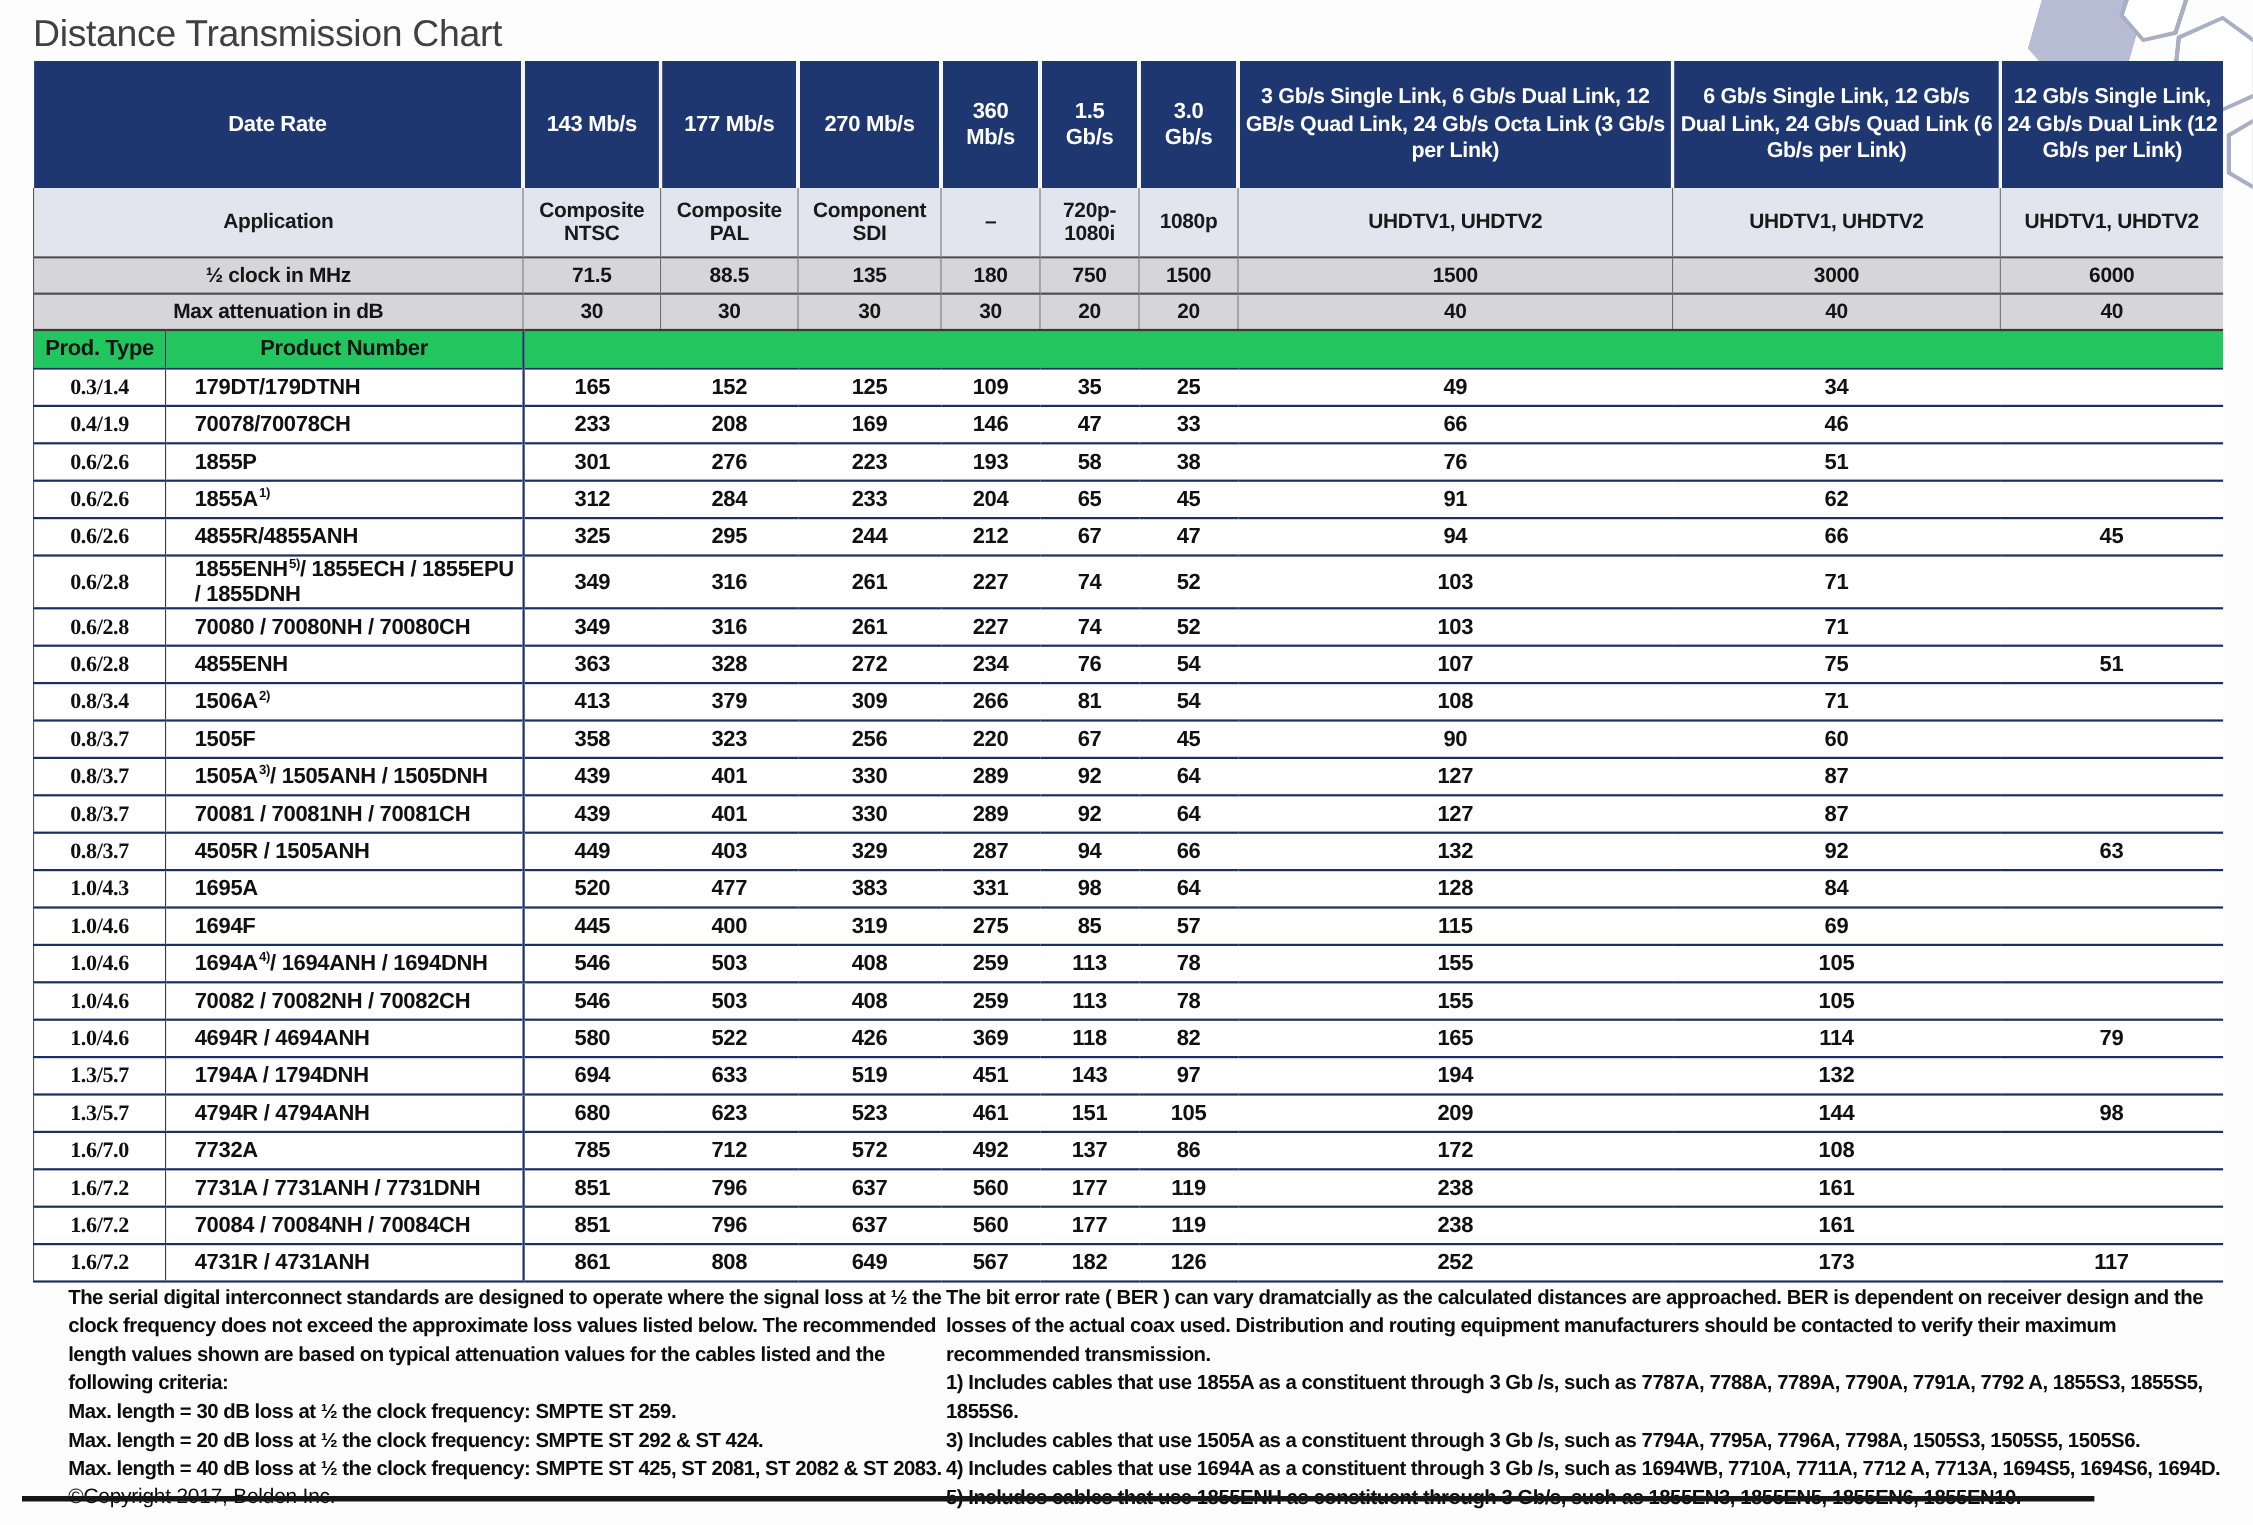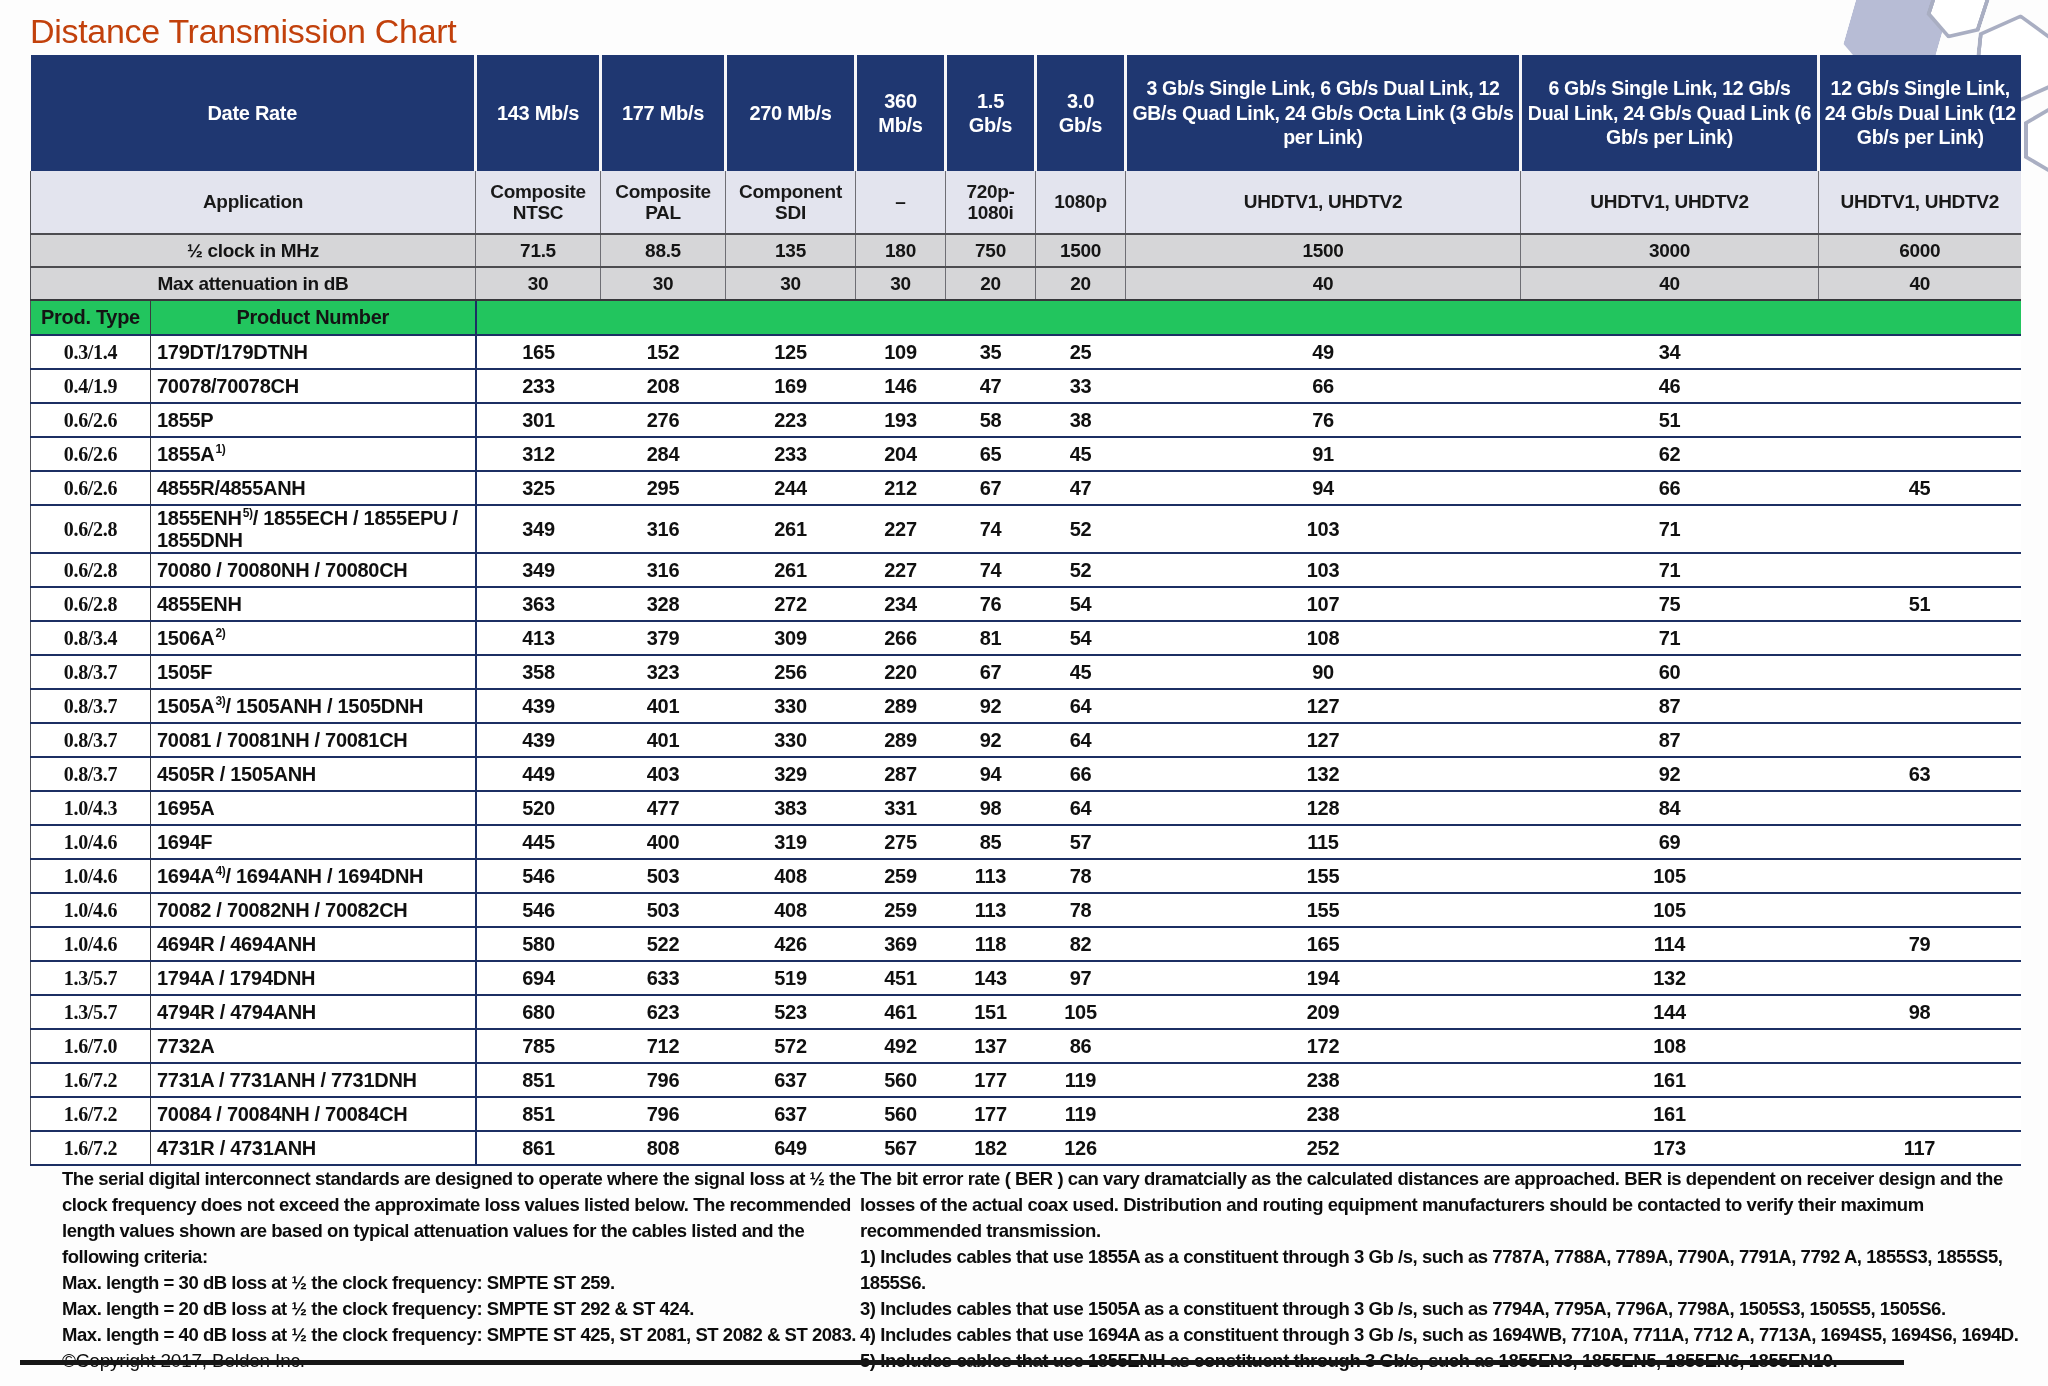--- a/index.html
+++ b/index.html
@@ -4,21 +4,21 @@
 <style>
   html,body{margin:0;padding:0;}
   body{
     width:2048px;height:1386px;overflow:hidden;background:#fdfdfd;
     font-family:"Liberation Sans",sans-serif;
   }
   .page{position:relative;width:2048px;height:1386px;}
 
   .title{
     position:absolute;left:30px;top:12px;margin:0;
-    font-size:34px;font-weight:500;color:#c2410c;letter-spacing:-0.3px;
+    font-size:34px;font-weight:500;color:#404040;letter-spacing:-0.3px;
   }
 
   
   table.dist{
     position:absolute;left:30px;top:55px;width:1990px;
     border-collapse:collapse;table-layout:fixed;letter-spacing:-0.3px;
   }
   table.dist th, table.dist td{margin:0;overflow:hidden;}
 
   
@@ -62,21 +62,21 @@
 
   
   tbody td{
     background:#ffffff;color:#101010;font-weight:bold;font-size:20px;
     height:30px;vertical-align:middle;text-align:center;
     border-top:2px solid #1c2f63;padding:1px 4px;
   }
   tbody tr:last-child td{border-bottom:2.5px solid #1c2f63;}
   tbody td.pt-cell{border-left:1px solid #55555a;font-family:Liberation Serif, serif;}
   tbody td.pn-cell{
-    text-align:left;padding-left:6px;border-left:1.5px solid #3a3a3e;line-height:1.1;
+    text-align:left;padding-left:26px;border-left:1.5px solid #3a3a3e;line-height:1.1;
   }
   tbody td.v0{border-left:2px solid #1c2f63;}
   tbody td sup{font-size:12px;line-height:0;vertical-align:super;margin-left:1px;}
 
   
   .notes{
     position:absolute;top:1166px;color:#0c0c0c;
     font-size:18.5px;font-weight:bold;line-height:26px;letter-spacing:-0.45px;
   }
   .notes-left{left:30px;width:812px;margin-left:32px;}

